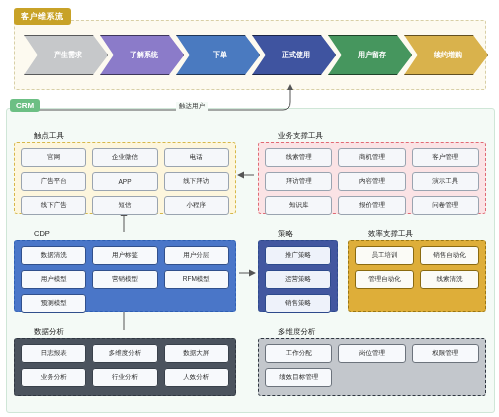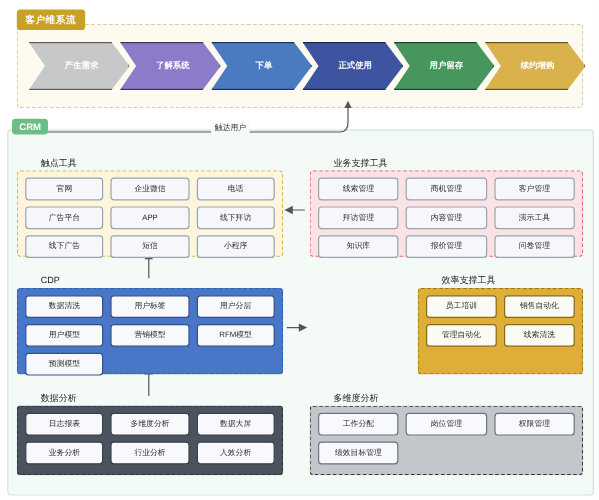--- a/index.html
+++ b/index.html
@@ -202,20 +202,28 @@
         <div class="cell" style="width: calc(33.3333% - 4px);">客户管理</div>
         <div class="cell" style="width: calc(33.3333% - 4px);">拜访管理</div>
         <div class="cell" style="width: calc(33.3333% - 4px);">内容管理</div>
         <div class="cell" style="width: calc(33.3333% - 4px);">演示工具</div>
         <div class="cell" style="width: calc(33.3333% - 4px);">知识库</div>
         <div class="cell" style="width: calc(33.3333% - 4px);">报价管理</div>
         <div class="cell" style="width: calc(33.3333% - 4px);">问卷管理</div>
       </div>
   </div>
 
+  <div class="group g-strat" style="left:258px;top:240px;width:80px;height:72px;">
+    <div class="group-title">策略</div>
+    <div class="group-body" id="body-strategy" style="gap: 5px 6px;">
+        <div class="cell" style="width: calc(100% + 0px);">推广策略</div>
+        <div class="cell" style="width: calc(100% + 0px);">运营策略</div>
+        <div class="cell" style="width: calc(100% + 0px);">销售策略</div>
+      </div>
+  </div>
 
   <div class="group g-eff" style="left:348px;top:240px;width:138px;height:72px;border-radius:19px;">
     <div class="group-title">效率支撑工具</div>
     <div class="group-body" id="body-efficiency" style="gap: 5px 6px;">
         <div class="cell" style="width: calc(50% - 3px);">员工培训</div>
         <div class="cell" style="width: calc(50% - 3px);">销售自动化</div>
         <div class="cell" style="width: calc(50% - 3px);">管理自动化</div>
         <div class="cell" style="width: calc(50% - 3px);">线索清洗</div>
       </div>
   </div>

